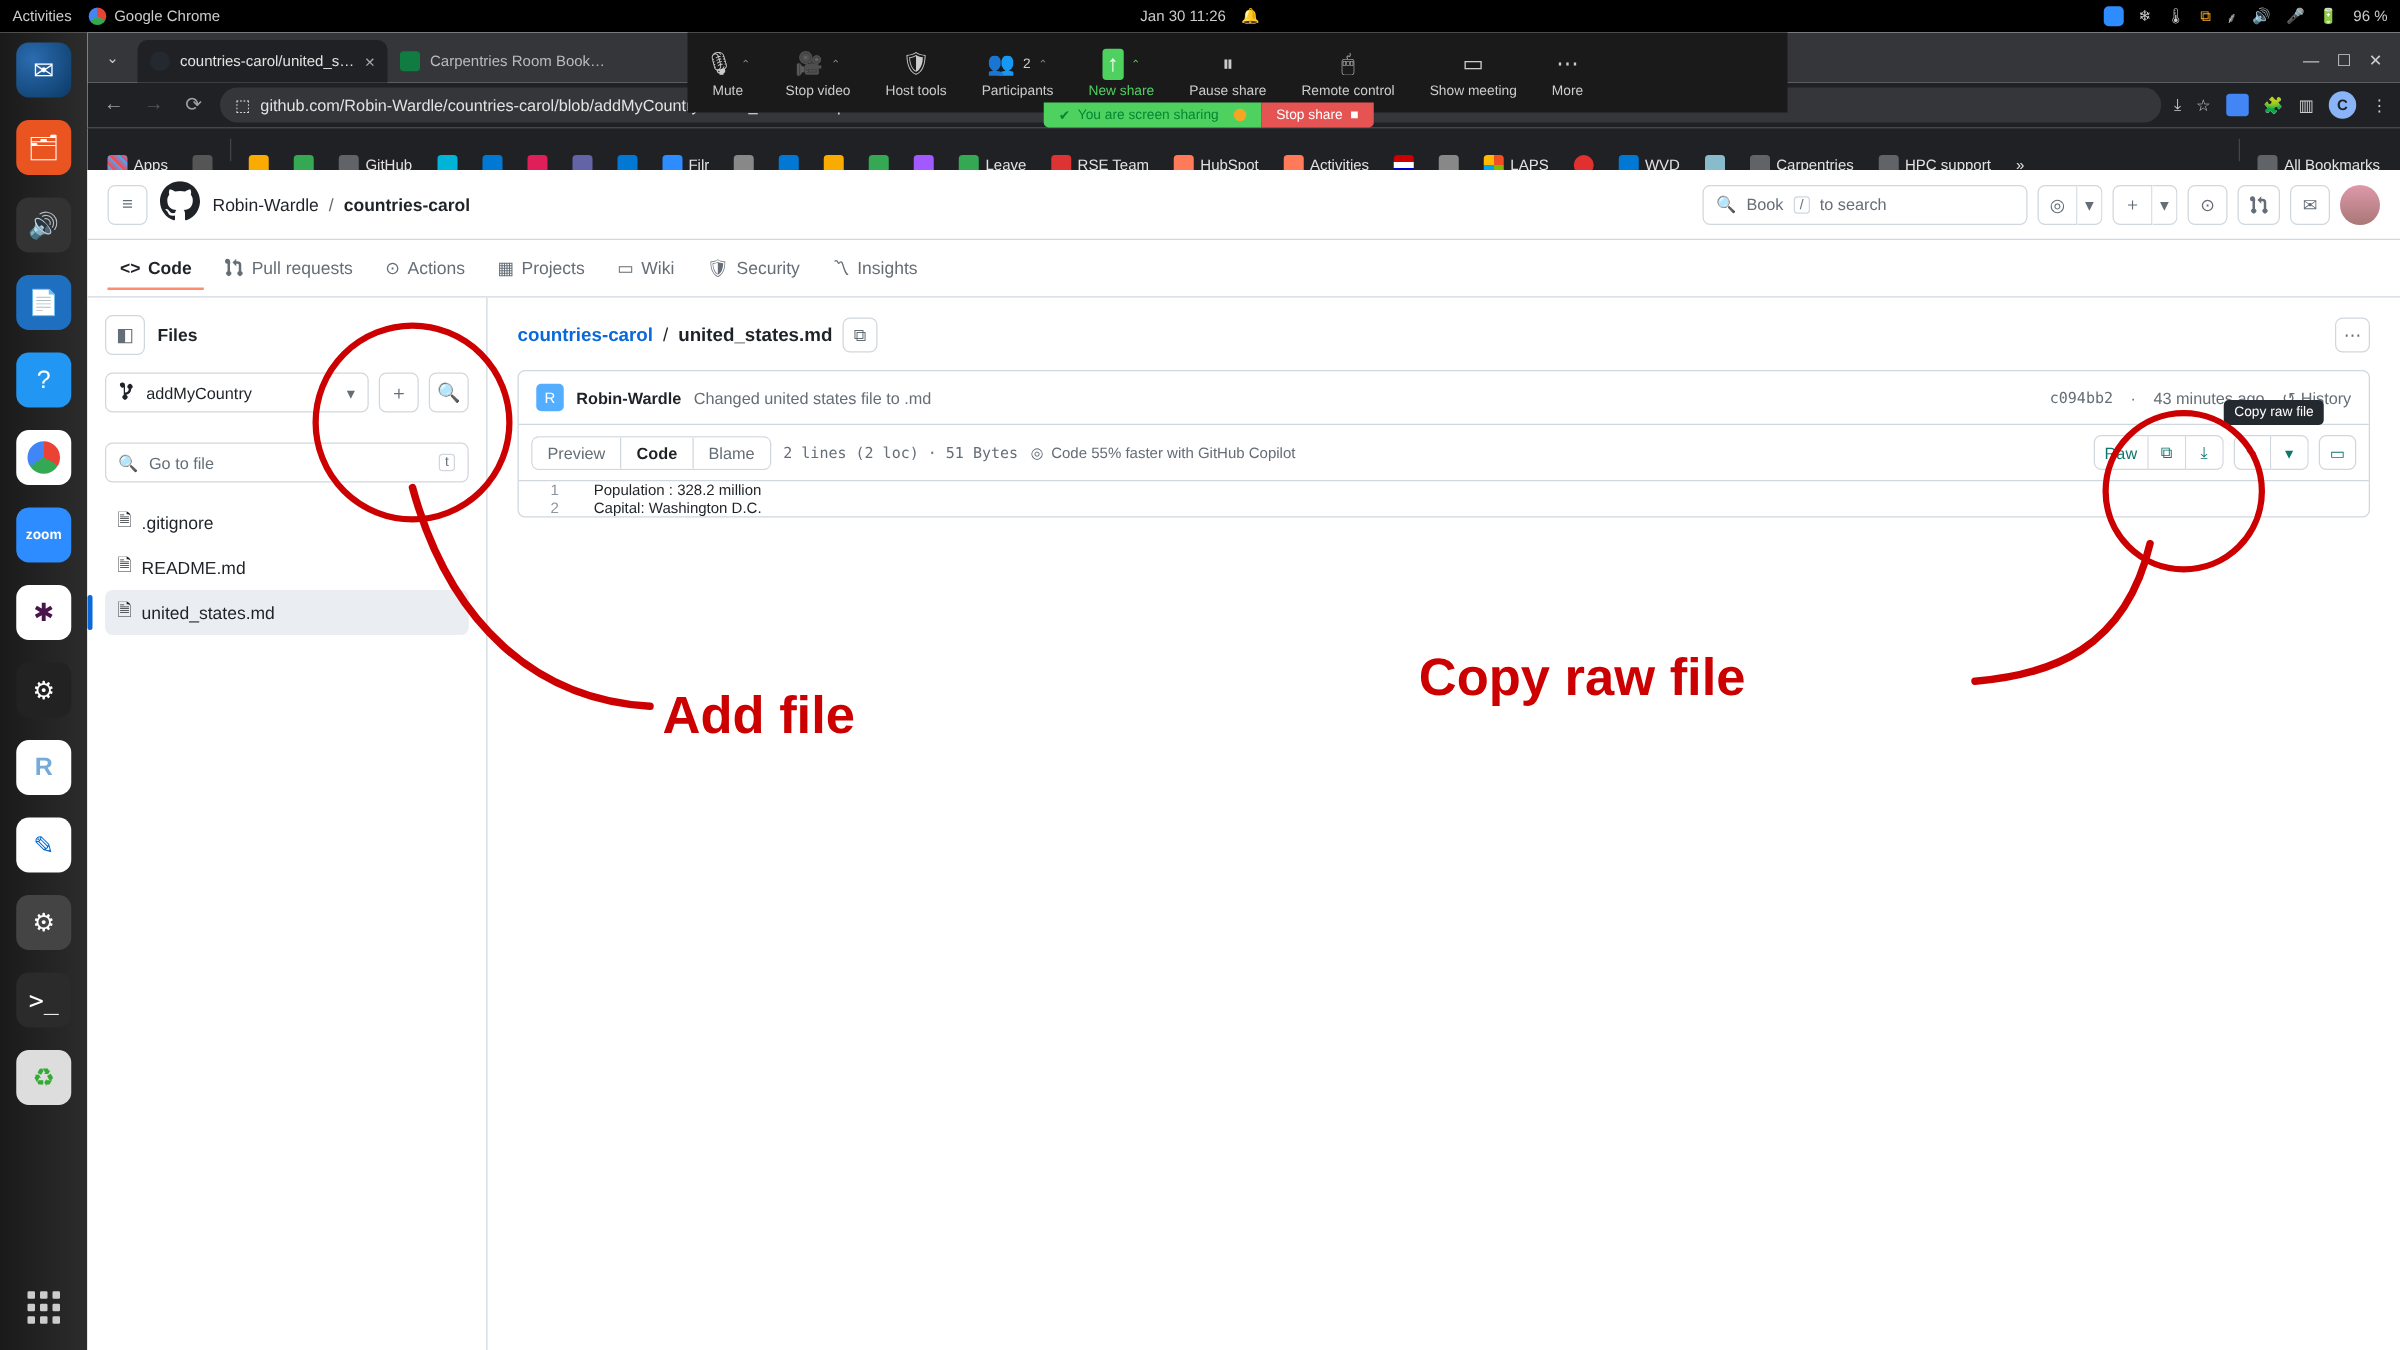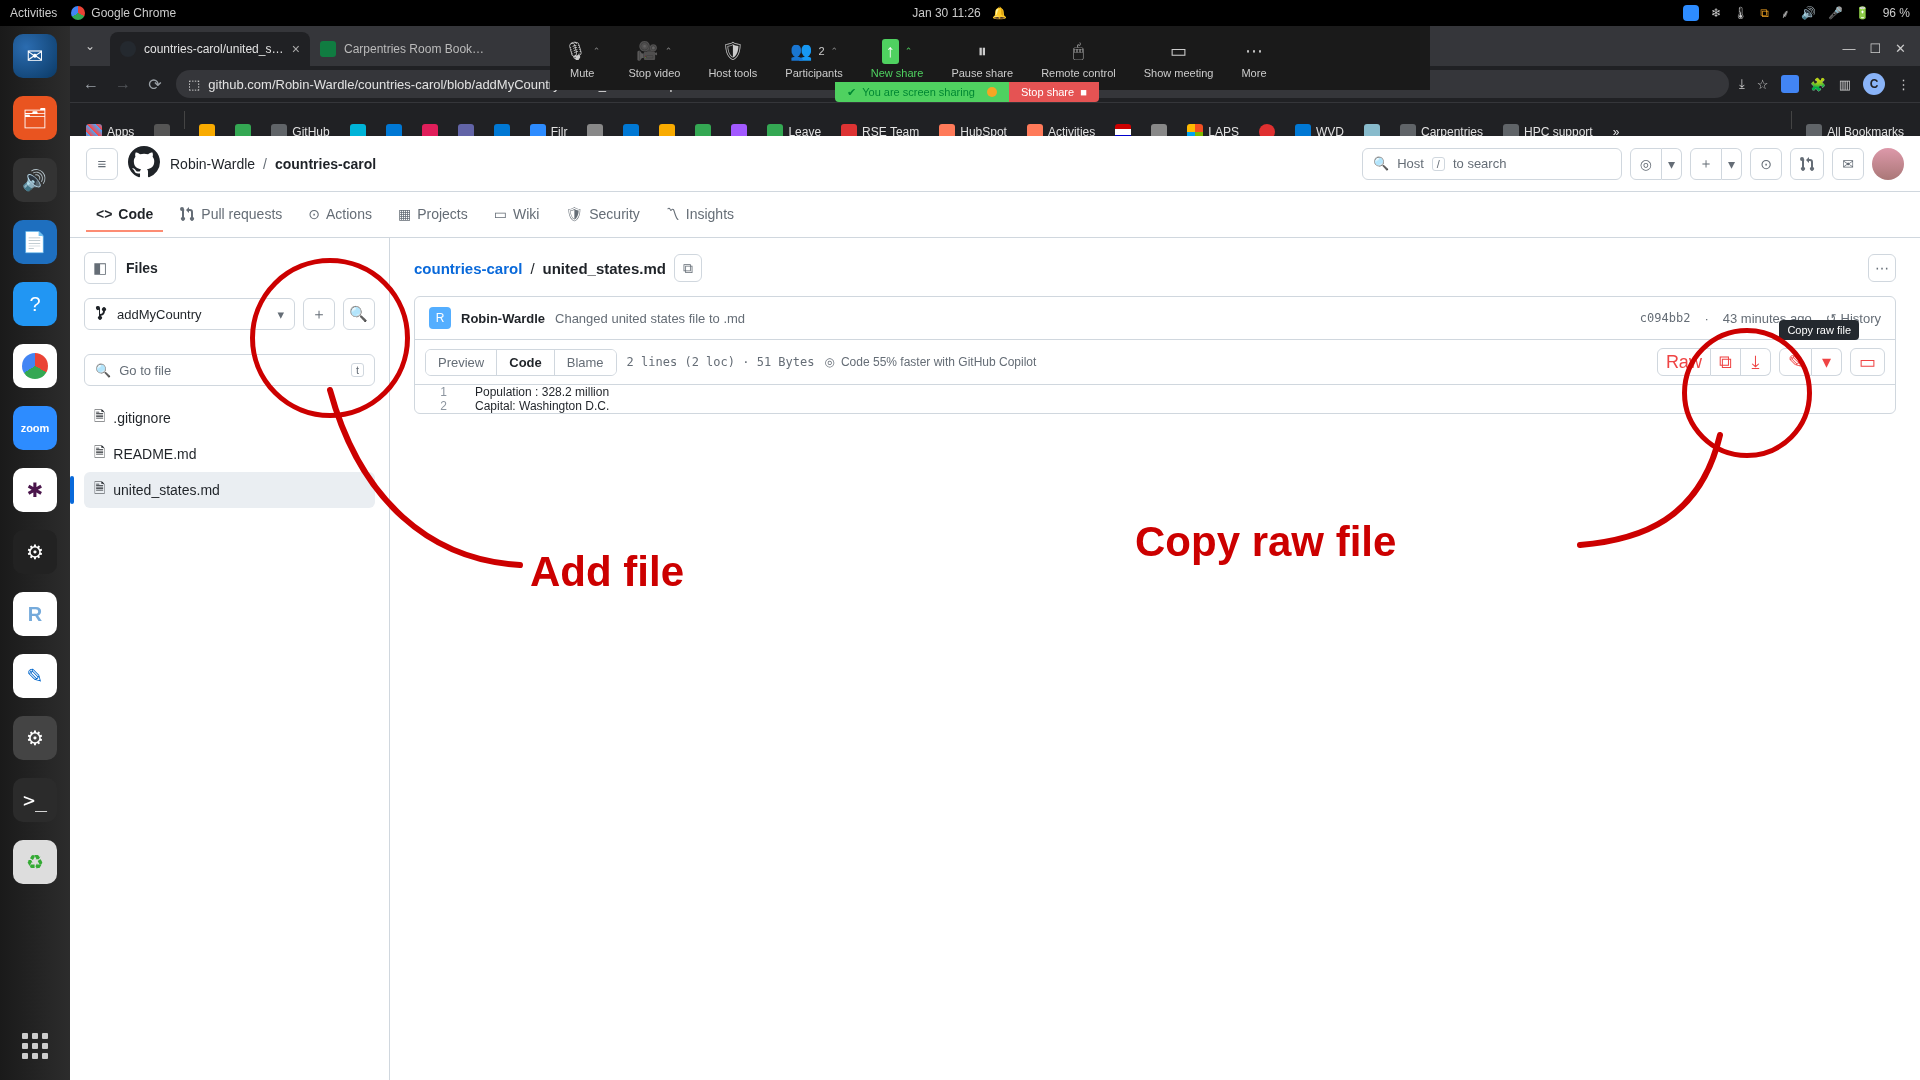--- a/index.html
+++ b/index.html
@@ -100,21 +100,21 @@
 .commit-head .hash { font-family: ui-monospace, monospace; font-size: 12px; }
 
 .file-toolbar { display: flex; align-items: center; padding: 8px 10px; border-top: 1px solid #d0d7de; gap: 10px; font-size: 13px; }
 .seg { display: flex; border: 1px solid #d0d7de; border-radius: 6px; overflow: hidden; }
 .seg button { border: none; background: #fff; padding: 5px 12px; font-size: 13px; color: #656d76; }
 .seg button.active { background: #fff; color: #1f2328; font-weight: 600; }
 .seg button + button { border-left: 1px solid #d0d7de; }
 .file-meta { color: #656d76; font-family: ui-monospace, monospace; font-size: 12px; }
 .copilot { display: flex; align-items: center; gap: 6px; color: #656d76; font-size: 12px; }
 .file-toolbar .right { margin-left: auto; display: flex; align-items: center; gap: 0; position: relative; }
-.tb-btn { height: 28px; min-width: 30px; border: 1px solid #d0d7de; display: flex; align-items: center; justify-content: center; font-size: 18px; color: #ef4444; background: #fff; padding: 0 8px; }
+.tb-btn { height: 28px; min-width: 30px; border: 1px solid #d0d7de; display: flex; align-items: center; justify-content: center; font-size: 13px; color: #0f766e; background: #fff; padding: 0 8px; }
 .tb-group { display: flex; }
 .tb-group .tb-btn:first-child { border-radius: 6px 0 0 6px; }
 .tb-group .tb-btn:last-child { border-radius: 0 6px 6px 0; }
 .tb-group .tb-btn + .tb-btn { border-left: none; }
 .tb-solo { border-radius: 6px; margin-left: 8px; }
 
 .tooltip { position: absolute; top: -28px; right: 26px; background: #24292f; color: #fff; font-size: 11px; padding: 4px 8px; border-radius: 4px; white-space: nowrap; }
 
 .code-area { border-top: 1px solid #d0d7de; font-family: ui-monospace, SFMono-Regular, Menlo, monospace; font-size: 12px; }
 .code-line { display: flex; }
@@ -414,21 +414,21 @@
           </svg>
       </div>
       <div class="gh-crumb">
         <span>Robin-Wardle</span>
         <span class="sep">/</span>
         <span class="strong">countries-carol</span>
       </div>
       <div class="right">
         <div class="gh-search">
           <span>🔍</span>
-          <span>Host</span>
+          <span>Book</span>
           <kbd>/</kbd>
           <span>to search</span>
         </div>
         <div style="display:flex">
             <div class="gh-btn" style="border-radius:6px 0 0 6px">◎</div>
             <div class="gh-btn" style="border-left:none;border-radius:0 6px 6px 0;min-width:20px;padding:0 6px">▾</div>
           </div>
         <div style="display:flex">
             <div class="gh-btn" style="border-radius:6px 0 0 6px">＋</div>
             <div class="gh-btn" style="border-left:none;border-radius:0 6px 6px 0;min-width:20px;padding:0 6px">▾</div>

